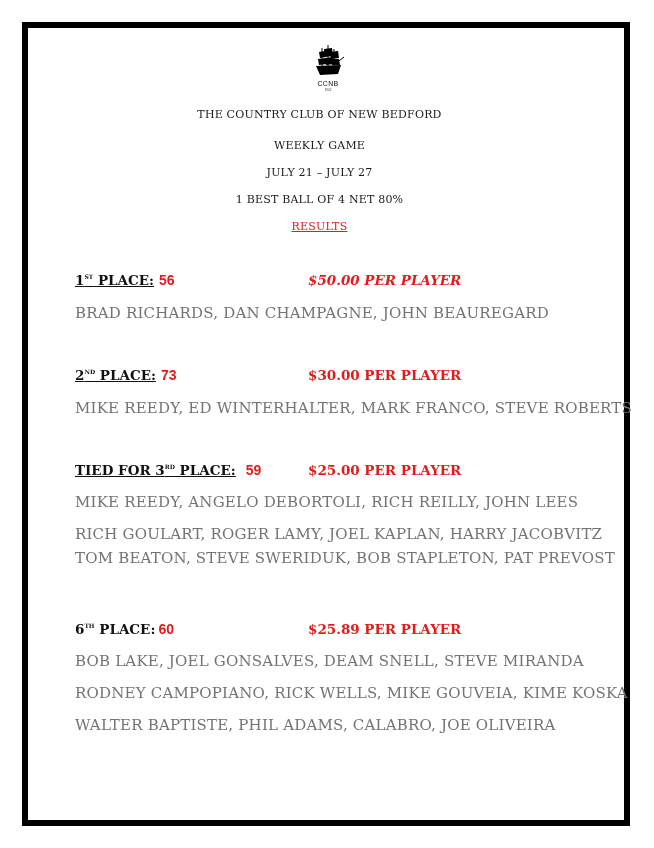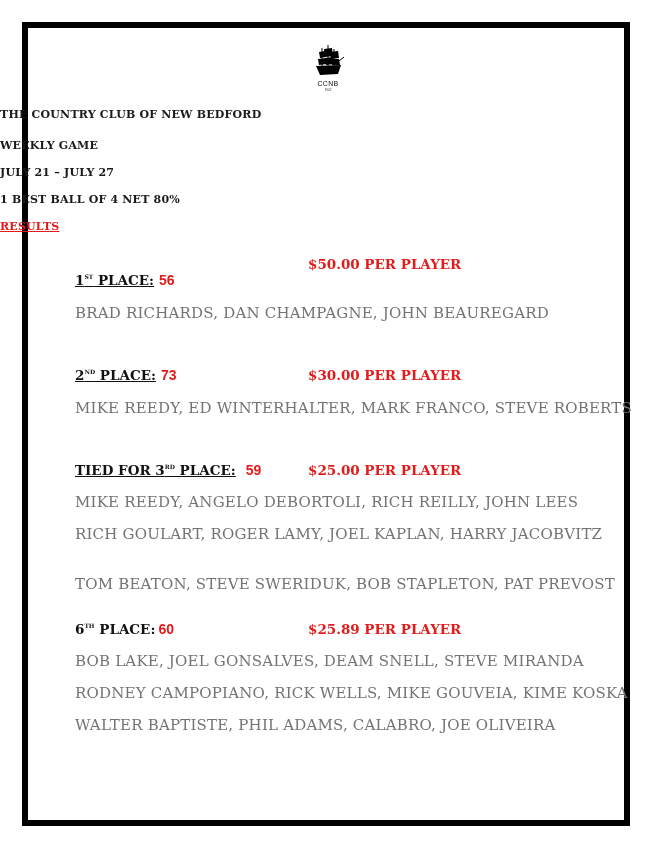--- a/index.html
+++ b/index.html
@@ -12,21 +12,21 @@
     }
     .border-inner {
       position: absolute; left: 28px; top: 28px; width: 597px; height: 793px;
       box-sizing: border-box;
       border-right: 1px solid #000; border-bottom: 1px solid #000;
     }
     .logo { position: absolute; left: 311px; top: 43px; width: 34px; height: 50px; }
     .logo svg { display: block; }
     .logo-text { position: absolute; left: 311px; top: 80px; width: 34px; text-align: center; font-family: "Liberation Sans", sans-serif; font-size: 7px; color: #111; letter-spacing: 0.3px; }
     .logo-year { position: absolute; left: 311px; top: 88px; width: 34px; text-align: center; font-family: "Liberation Sans", sans-serif; font-size: 3px; color: #333; }
-    .hdr { position: absolute; left: 0; width: 639px; text-align: left; font-weight: bold; font-size: 11px; color: #1a1a1a; letter-spacing: 0.2px; }
+    .hdr { position: absolute; left: 0; width: 639px; text-align: center; font-weight: normal; font-size: 11px; color: #1a1a1a; letter-spacing: 0.2px; }
     .hdr.results { color: #e41b1b; text-decoration: underline; }
     .section-head { position: absolute; left: 75px; font-size: 13.5px; font-weight: bold; color: #111; }
     .section-head .label { text-decoration: underline; }
     .section-head .label.plain { text-decoration: none; }
     .section-head sup { font-size: 6px; vertical-align: 6px; }
     .section-head .score { color: #e41b1b; font-weight: bold; font-family: "Liberation Sans", sans-serif; font-size: 14px; margin-left: 5px; }
     .prize { position: absolute; left: 308px; font-size: 13.5px; font-weight: bold; color: #e41b1b; }
     .names { position: absolute; left: 75px; font-size: 15px; font-weight: normal; color: #737373; white-space: nowrap; letter-spacing: 0.2px; }
   </style>
 </head>
@@ -55,36 +55,36 @@
 
 <div class="hdr" style="top:108px;">THE COUNTRY CLUB OF NEW BEDFORD</div>
 <div class="hdr" style="top:139px;">WEEKLY GAME</div>
 <div class="hdr" style="top:166px;">JULY 21 – JULY 27</div>
 <div class="hdr" style="top:193px;">1 BEST BALL OF 4 NET 80%</div>
 <div class="hdr results" style="top:220px;">RESULTS</div>
 
 <div class="section-head" style="top:272px;">
   <span class="label"><span>1</span><sup>ST</sup><span> PLACE:</span></span><span class="score">56</span>
 </div>
-<div class="prize" style="top:256px;">$50.00 PER PLAYER</div>
+<div class="prize" style="top:272px;font-style:italic;">$50.00 PER PLAYER</div>
 <div class="names" style="top:304px;">BRAD RICHARDS, DAN CHAMPAGNE, JOHN BEAUREGARD</div>
 
 <div class="section-head" style="top:367px;">
   <span class="label"><span>2</span><sup>ND</sup><span> PLACE:</span></span><span class="score">73</span>
 </div>
 <div class="prize" style="top:367px;">$30.00 PER PLAYER</div>
 <div class="names" style="top:399px;">MIKE REEDY, ED WINTERHALTER, MARK FRANCO, STEVE ROBERTS</div>
 
 <div class="section-head" style="top:462px;">
   <span class="label"><span>TIED FOR 3</span><sup>RD</sup><span> PLACE:</span></span><span class="score" style="margin-left:10px;">59</span>
 </div>
 <div class="prize" style="top:462px;">$25.00 PER PLAYER</div>
 <div class="names" style="top:493px;">MIKE REEDY, ANGELO DEBORTOLI, RICH REILLY, JOHN LEES</div>
 <div class="names" style="top:525px;">RICH GOULART, ROGER LAMY, JOEL KAPLAN, HARRY JACOBVITZ</div>
-<div class="names" style="top:575px;">TOM BEATON, STEVE SWERIDUK, BOB STAPLETON, PAT PREVOST</div>
+<div class="names" style="top:549px;">TOM BEATON, STEVE SWERIDUK, BOB STAPLETON, PAT PREVOST</div>
 
 <div class="section-head" style="top:621px;">
   <span class="label plain"><span>6</span><sup>TH</sup><span> PLACE:</span></span><span class="score" style="margin-left:3px;">60</span>
 </div>
 <div class="prize" style="top:621px;">$25.89 PER PLAYER</div>
 <div class="names" style="top:652px;">BOB LAKE, JOEL GONSALVES, DEAM SNELL, STEVE MIRANDA</div>
 <div class="names" style="top:684px;">RODNEY CAMPOPIANO, RICK WELLS, MIKE GOUVEIA, KIME KOSKA</div>
 <div class="names" style="top:716px;">WALTER BAPTISTE, PHIL ADAMS, CALABRO, JOE OLIVEIRA</div>
 
 </body></html>

